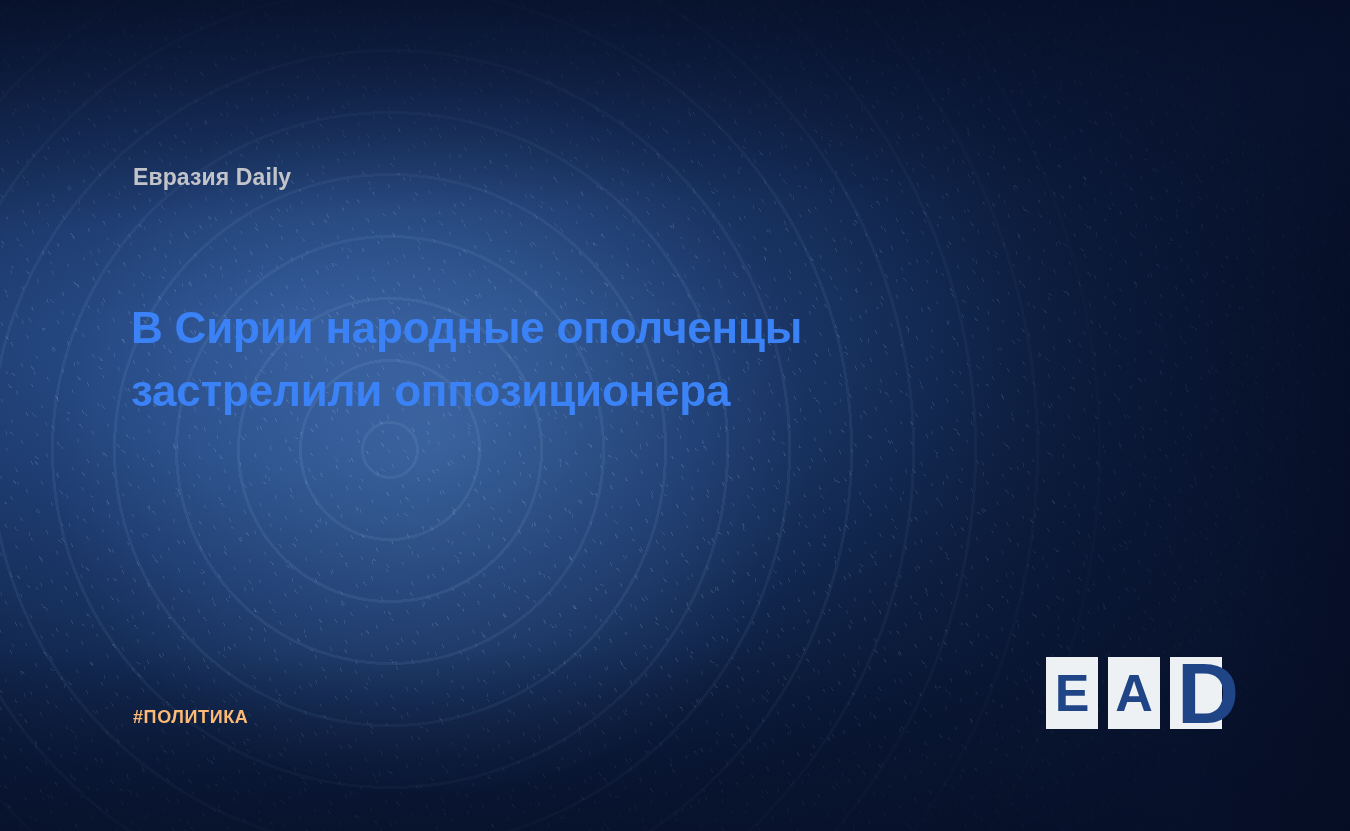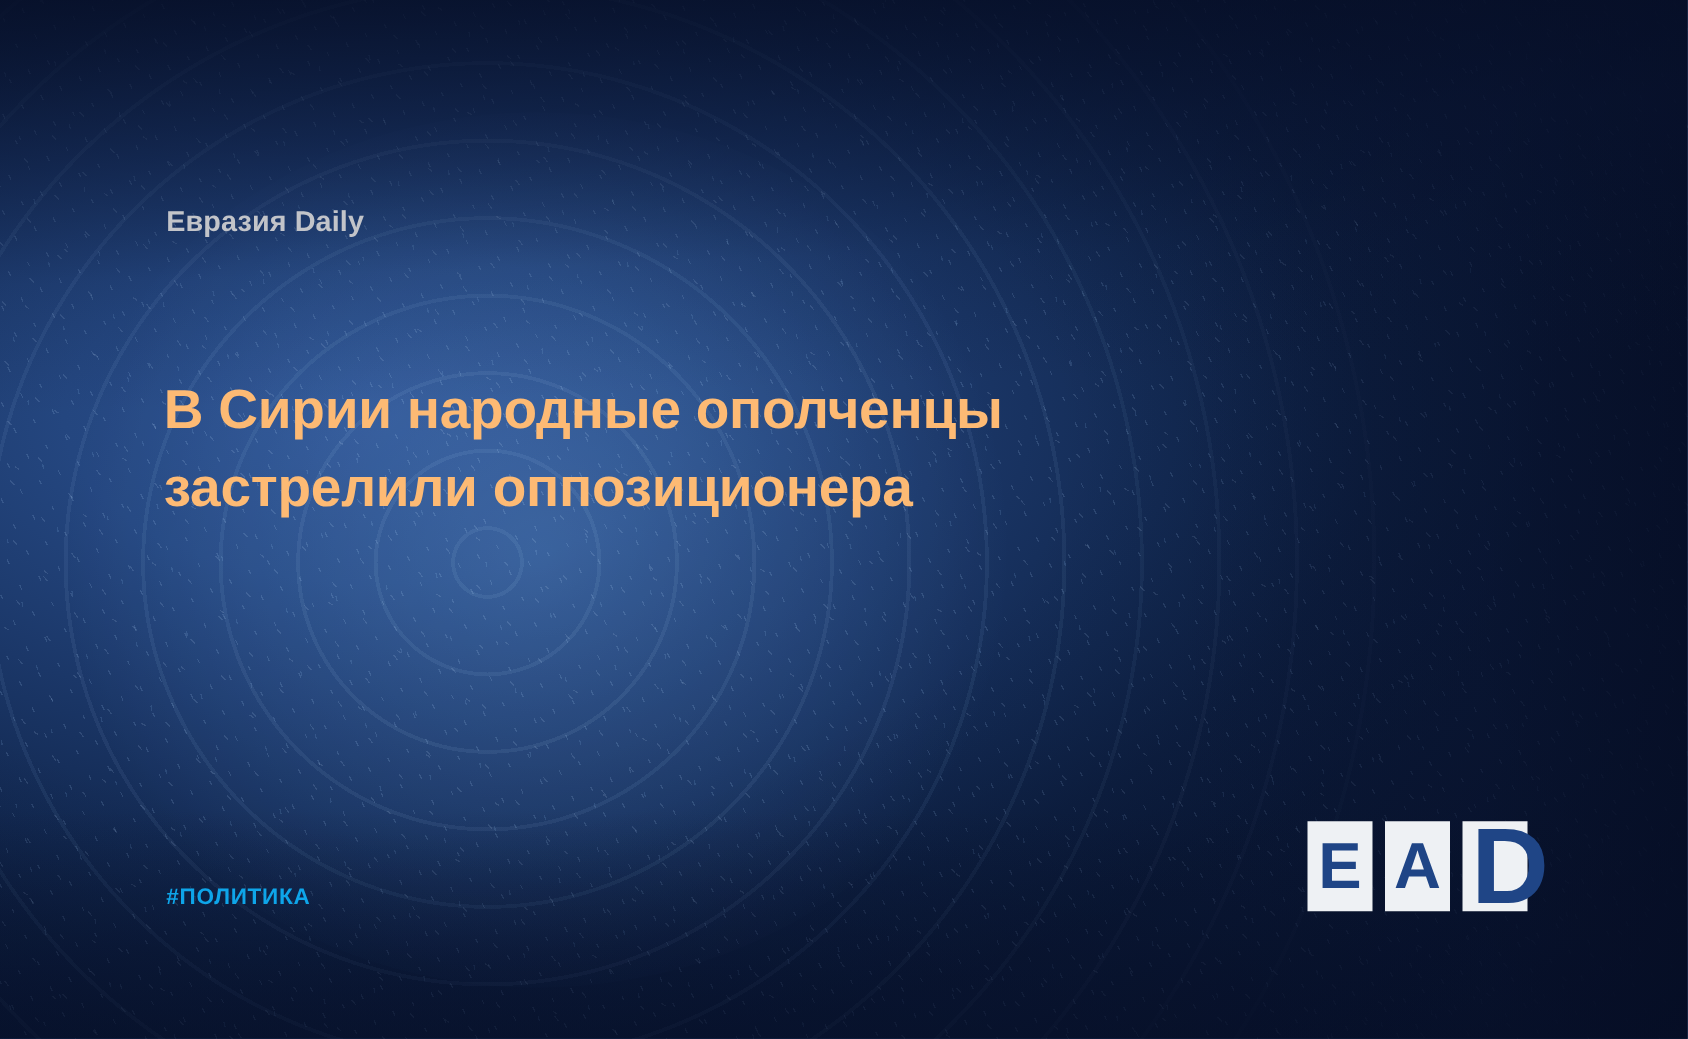--- a/index.html
+++ b/index.html
@@ -126,31 +126,31 @@
   }
 
   .headline {
     position: absolute;
     left: 131px;
     top: 268px;
     width: 900px;
     font-size: 44px;
     line-height: 63px;
     font-weight: bold;
-    color: #fdba74;
+    color: #3b82f6;
     letter-spacing: -0.2px;
   }
 
   .tag {
     position: absolute;
     left: 133px;
     top: 679px;
     font-size: 18px;
     font-weight: bold;
-    color: #0ea5e9;
+    color: #fdba74;
     letter-spacing: .6px;
     white-space: nowrap;
   }
 
   
   .logo {
     position: absolute;
     left: 1046px;
     top: 629px;
     width: 176px;

